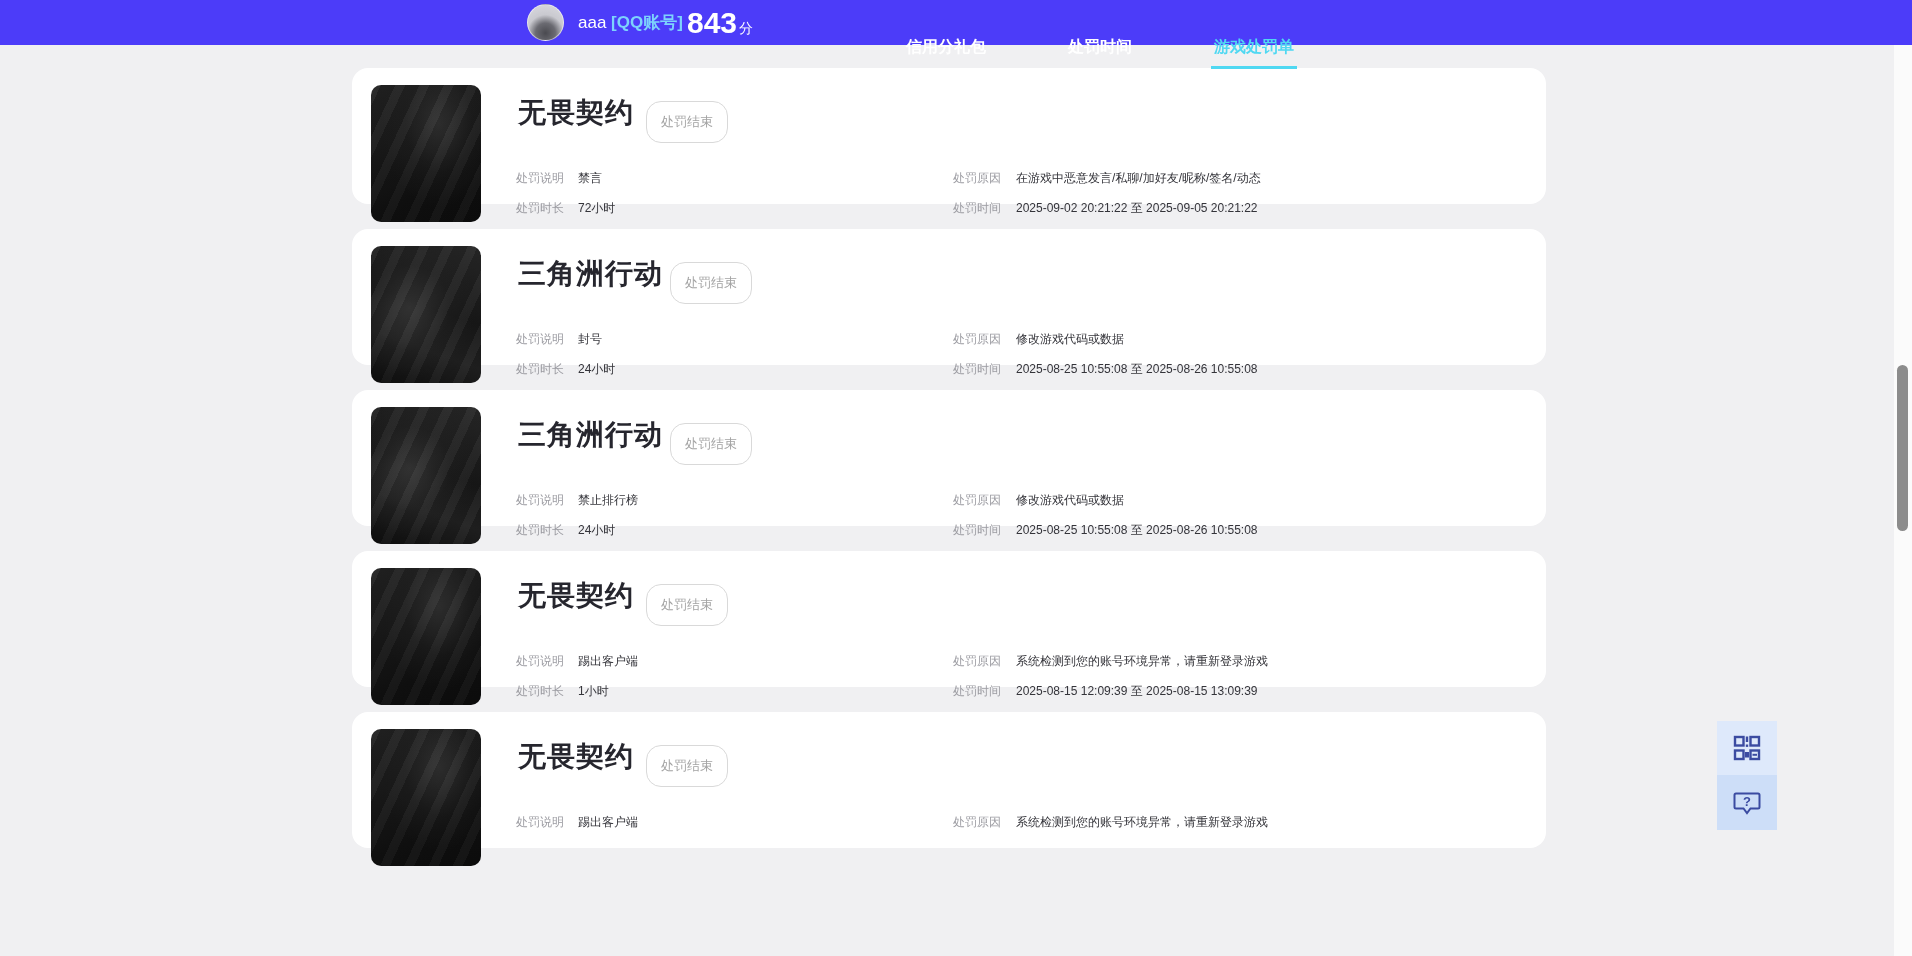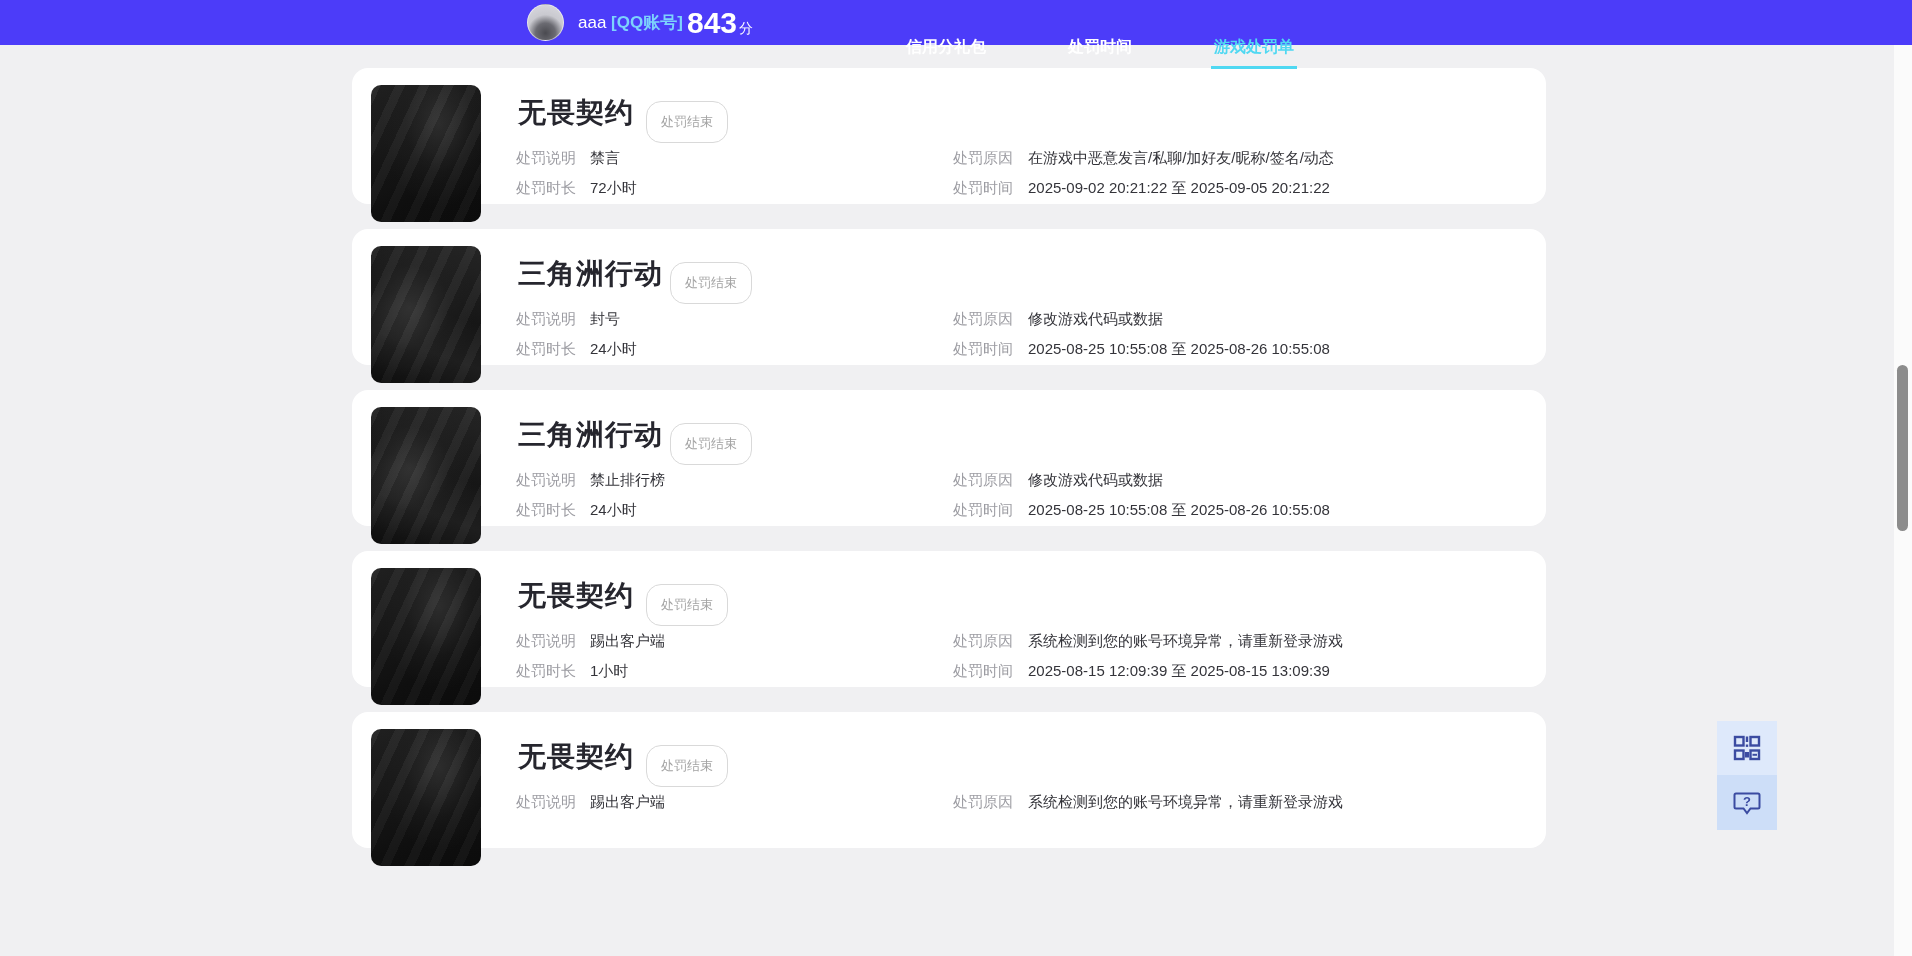--- a/index.html
+++ b/index.html
@@ -78,21 +78,21 @@
   .status-badge {
     position:absolute; left:166px; top:33px; transform:translateX(0);
     border:1px solid #d9d9d9; border-radius:15px; color:#a3a3a3;
     font-size:13px; padding:11px 14px; background:#ffffff; white-space:nowrap;
   }
   
   .card .status-badge { left:auto; }
   .badge-pos-4 { margin-left:0; left:294px !important; }   
   .badge-pos-5 { margin-left:0; left:318px !important; }   
 
-  .field { position:absolute; font-size:15px; white-space:nowrap; }
+  .field { position:absolute; font-size:12px; white-space:nowrap;margin-top:21px; }
   .field .lab { color:#9c9ca2; display:inline-block; }
   .field .val { color:#34343a; display:inline-block; }
   .f-desc     { left:164px; top:81px; }
   .f-duration { left:164px; top:111px;text-align:right; }
   .f-reason   { left:601px; top:81px; }
   .f-time     { left:601px; top:111px; }
   .f-desc .lab, .f-duration .lab { margin-right:14px; }
   .f-reason .lab, .f-time .lab   { margin-right:15px; }
 
   

